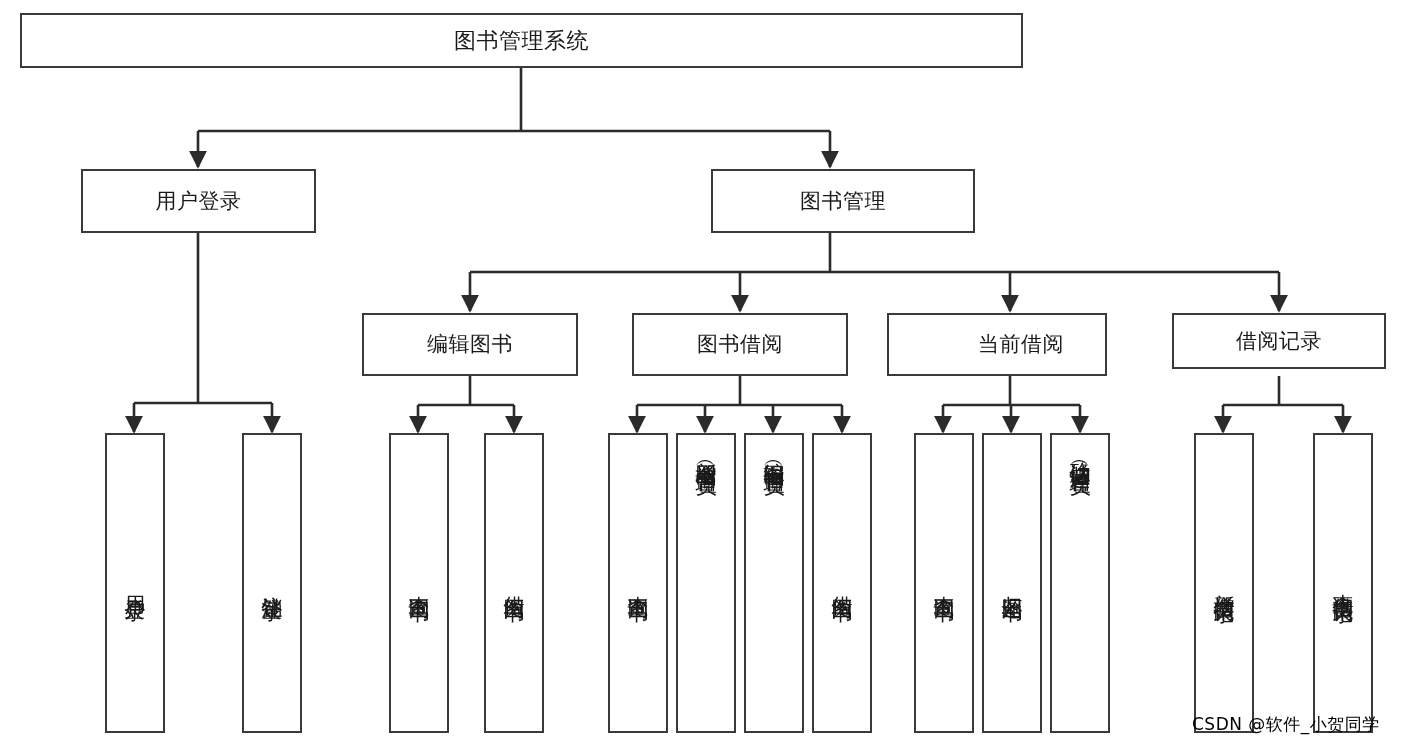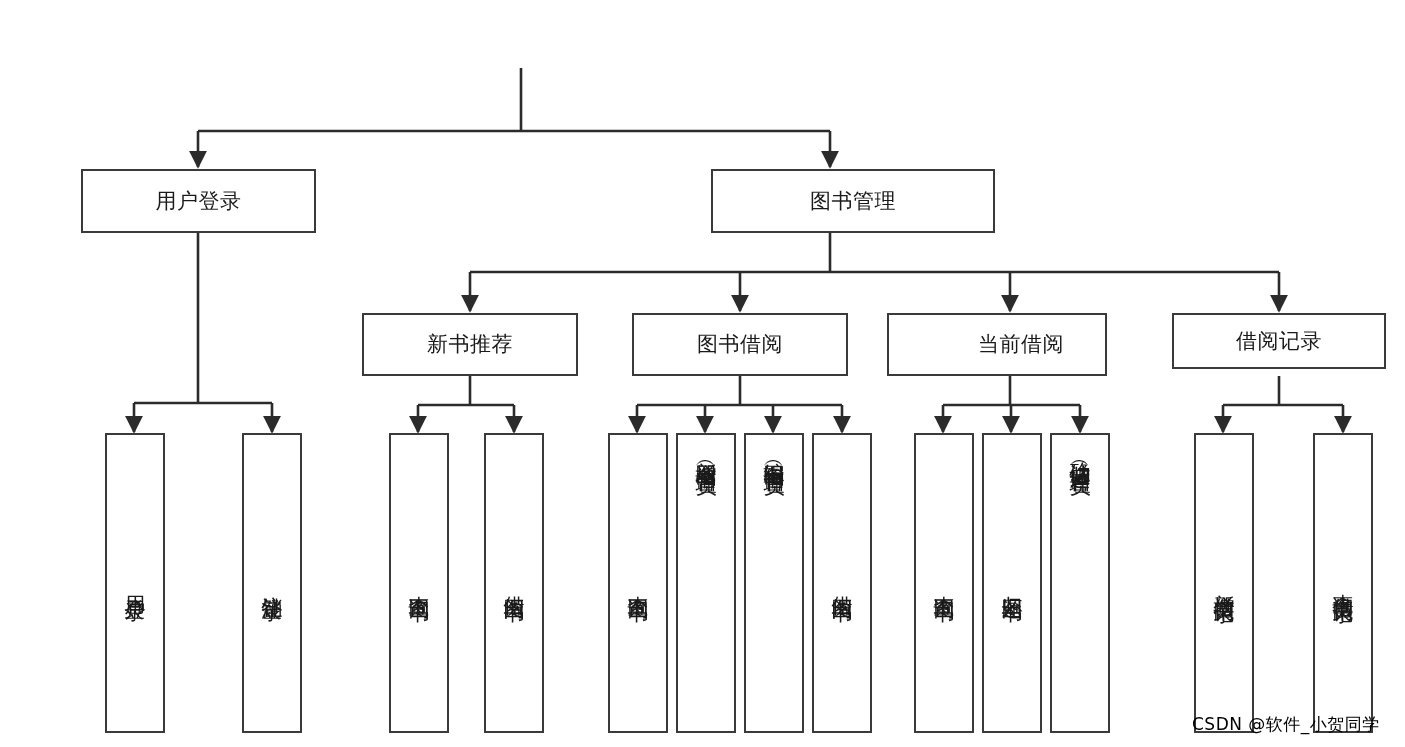--- a/index.html
+++ b/index.html
@@ -130,31 +130,34 @@
       <path d="M 1011 405 L 1011 432" marker-end="url(#arrow)"></path>
       <path d="M 1080 405 L 1080 432" marker-end="url(#arrow)"></path>
 
       <path d="M 1279 376 L 1279 405"></path>
       <path d="M 1223 405 L 1343 405"></path>
       <path d="M 1223 405 L 1223 432" marker-end="url(#arrow)"></path>
       <path d="M 1343 405 L 1343 432" marker-end="url(#arrow)"></path>
     </g>
   </svg>
 
+  <div class="node horiz root" style="left:20px; top:13px; width:1003px; height:55px;">
+    <span class="node-label">图书管理系统</span>
+  </div>
 
   <div class="node horiz" style="left:81px; top:169px; width:235px; height:64px;">
     <span class="node-label">用户登录</span>
   </div>
 
-  <div class="node horiz" style="left:711px; top:169px; width:284px; height:64px;">
+  <div class="node horiz" style="left:711px; top:169px; width:264px; height:64px;">
     <span class="node-label">图书管理</span>
   </div>
 
   <div class="node horiz" style="left:362px; top:313px; width:216px; height:63px;">
-    <span class="node-label">新书推荐</span>
+    <span class="node-label">编辑图书</span>
   </div>
 
   <div class="node horiz" style="left:632px; top:313px; width:216px; height:63px;">
     <span class="node-label">图书借阅</span>
   </div>
 
   <div class="node horiz" style="left:887px; top:313px; width:220px; height:63px;padding-left:48px;">
     <span class="node-label">当前借阅</span>
   </div>
 

